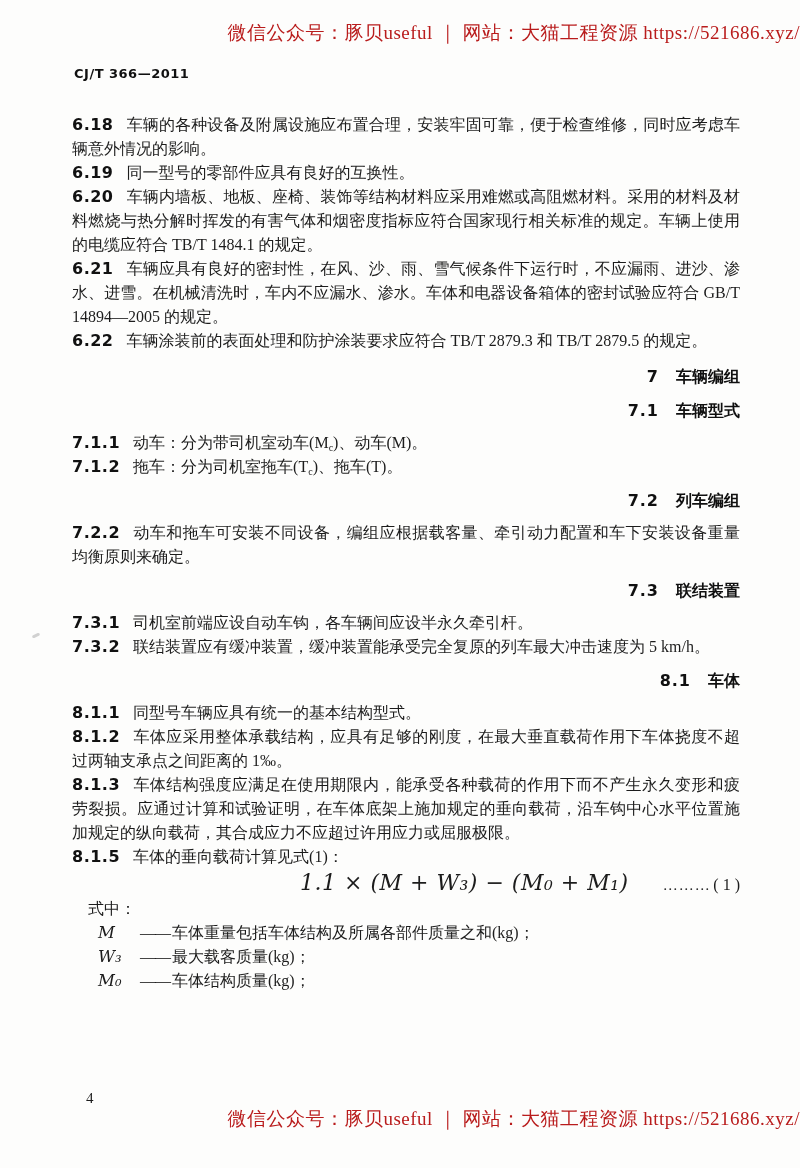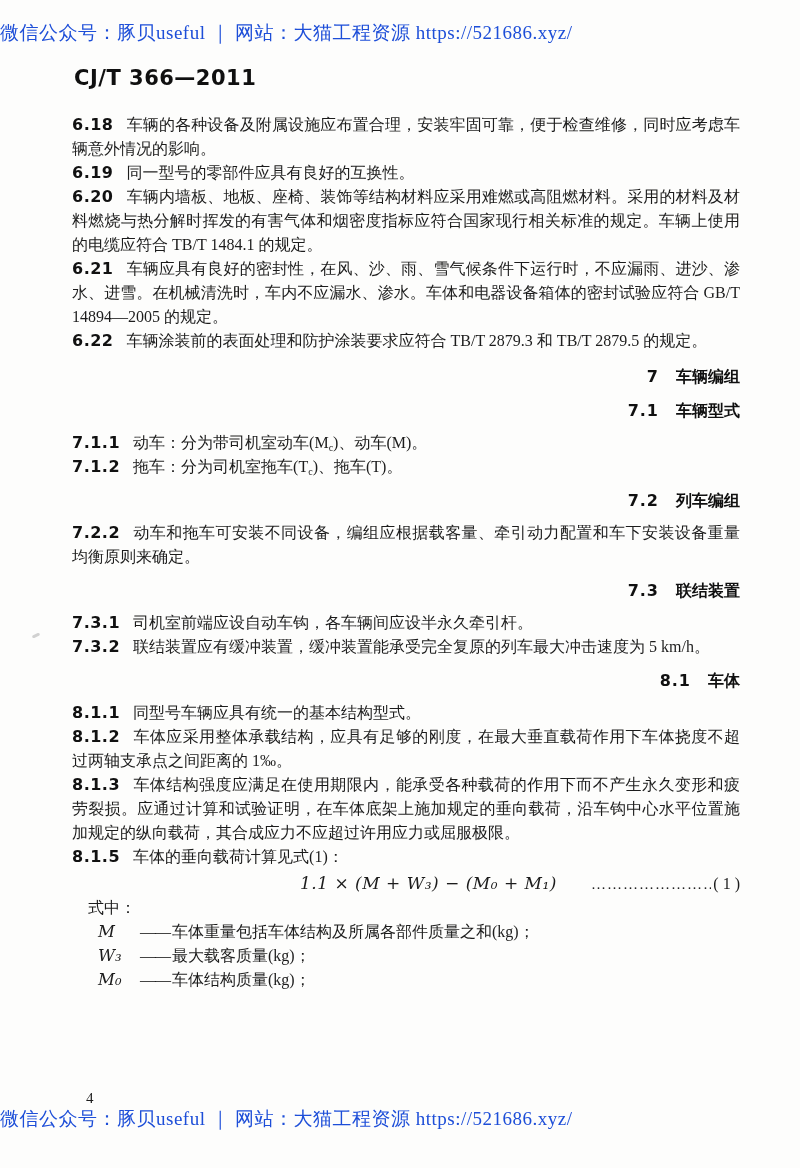--- a/index.html
+++ b/index.html
@@ -8,33 +8,33 @@
     width:800px;height:1168px;
     background:#ffffff;
     font-family:"Liberation Serif","DejaVu Serif",serif;
     color:#1c1c1c;
     position:relative;
     overflow:hidden;
   }
   .page{position:absolute;inset:0;background:#fdfdfc;}
   .wm{
     position:absolute;left:0;width:100%;
-    text-align:left;
-    color:#1d4ed8;
+    text-align:right;
+    color:#b91c1c;
     font-size:19px;
     letter-spacing:0.5px;
     white-space:nowrap;
     font-family:"Liberation Serif","DejaVu Serif",serif;
   }
   .wm-top{top:20px;}
   .wm-bottom{top:1106px;}
   .doc-num{
     position:absolute;top:66px;left:74px;
     font-family:"DejaVu Sans","Liberation Sans",sans-serif;
-    font-weight:bold;font-size:21px;letter-spacing:0.5px;color:#101010;
+    font-weight:bold;font-size:13px;letter-spacing:0.5px;color:#101010;
   }
   .content{
     position:absolute;top:113px;left:72px;width:668px;
     font-size:16px;line-height:24px;
     text-align:justify;
   }
   p.clause{margin:0;}
   .cnum{
     font-family:"DejaVu Sans","Liberation Sans",sans-serif;
     font-weight:bold;
@@ -48,21 +48,21 @@
     color:#101010;text-align:right;
   }
   h2.sec{margin:12px 0 10px;}
   h3.subsec{margin:10px 0 8px;}
   h2.sec .hnum,h3.subsec .hnum{margin-right:17px;letter-spacing:1px;}
   sub.sub-c{font-size:10px;vertical-align:-3px;line-height:0;}
   .formula{display:flex;align-items:baseline;margin:2px 0 0;}
   .expr{
     margin-left:228px;
     font-family:"DejaVu Serif","Liberation Serif",serif;
-    font-style:italic;font-size:17px;white-space:nowrap;letter-spacing:0.5px;
+    font-style:italic;font-size:22px;white-space:nowrap;letter-spacing:0.5px;
   }
   .dots{
     flex:1;margin-left:34px;margin-right:2px;
     overflow:hidden;white-space:nowrap;
     font-size:15px;letter-spacing:1px;color:#222;
   }
   .eq-label{white-space:nowrap;}
   p.where-intro{margin:0;padding-left:16px;}
   .sym-row{padding-left:26px;display:flex;align-items:baseline;}
   .sym{

